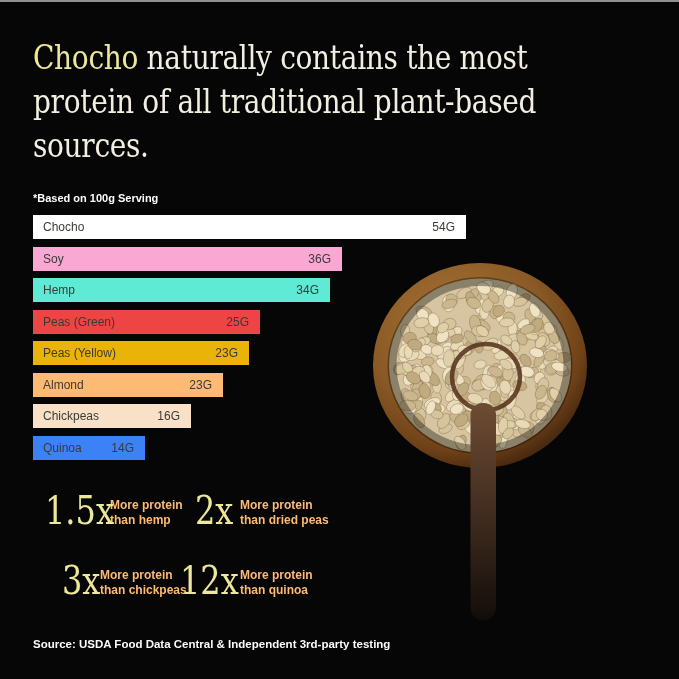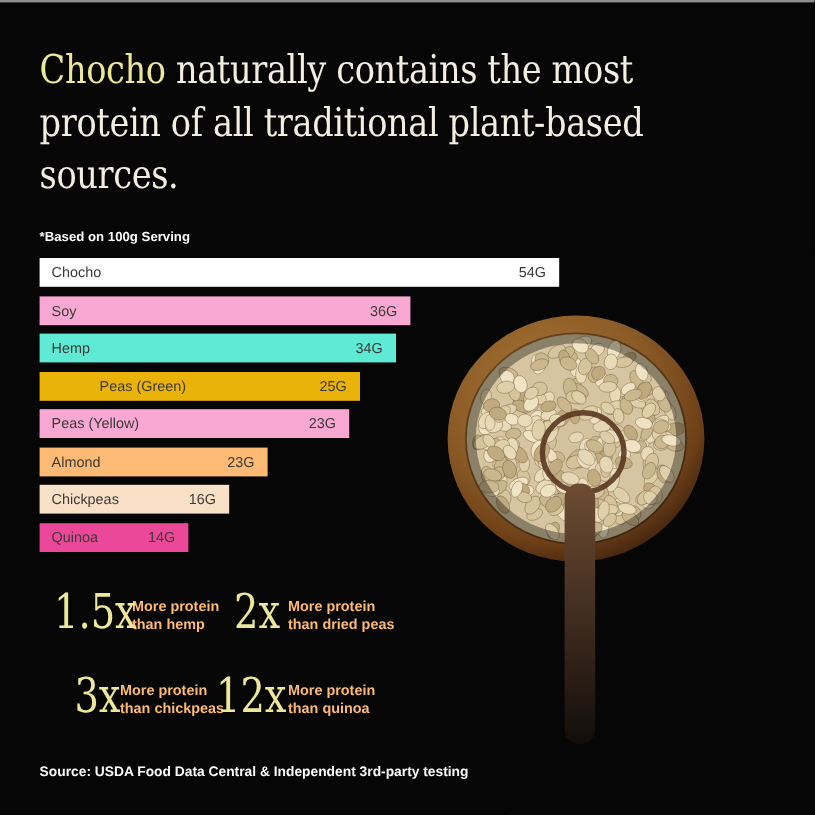--- a/index.html
+++ b/index.html
@@ -367,49 +367,49 @@
     </div>
 
     <div class="bar-row">
       <div class="bar" style="width: 297px; background: #5eead4;">
         <span class="bar-label">Hemp</span>
         <span class="bar-value">34G</span>
       </div>
     </div>
 
     <div class="bar-row">
-      <div class="bar" style="width: 227px; background: #eab308; padding-left: 40px;">
+      <div class="bar" style="width: 227px; background: #ef4444;">
         <span class="bar-label">Peas (Green)</span>
         <span class="bar-value">25G</span>
       </div>
     </div>
 
     <div class="bar-row">
-      <div class="bar" style="width: 258px; background: #f9a8d4;">
+      <div class="bar" style="width: 216px; background: #eab308;">
         <span class="bar-label">Peas (Yellow)</span>
         <span class="bar-value">23G</span>
       </div>
     </div>
 
     <div class="bar-row">
       <div class="bar" style="width: 190px; background: #fdba74;">
         <span class="bar-label">Almond</span>
         <span class="bar-value">23G</span>
       </div>
     </div>
 
     <div class="bar-row">
       <div class="bar" style="width: 158px; background: rgb(249, 225, 200);">
         <span class="bar-label">Chickpeas</span>
         <span class="bar-value">16G</span>
       </div>
     </div>
 
     <div class="bar-row">
-      <div class="bar" style="width: 124px; background: #ec4899;">
+      <div class="bar" style="width: 112px; background: #3b82f6;">
         <span class="bar-label">Quinoa</span>
         <span class="bar-value">14G</span>
       </div>
     </div>
   </div>
 
   <div class="stat stat-1">
     <span class="numbox">
         <span class="num">1.5x</span>
       </span>

